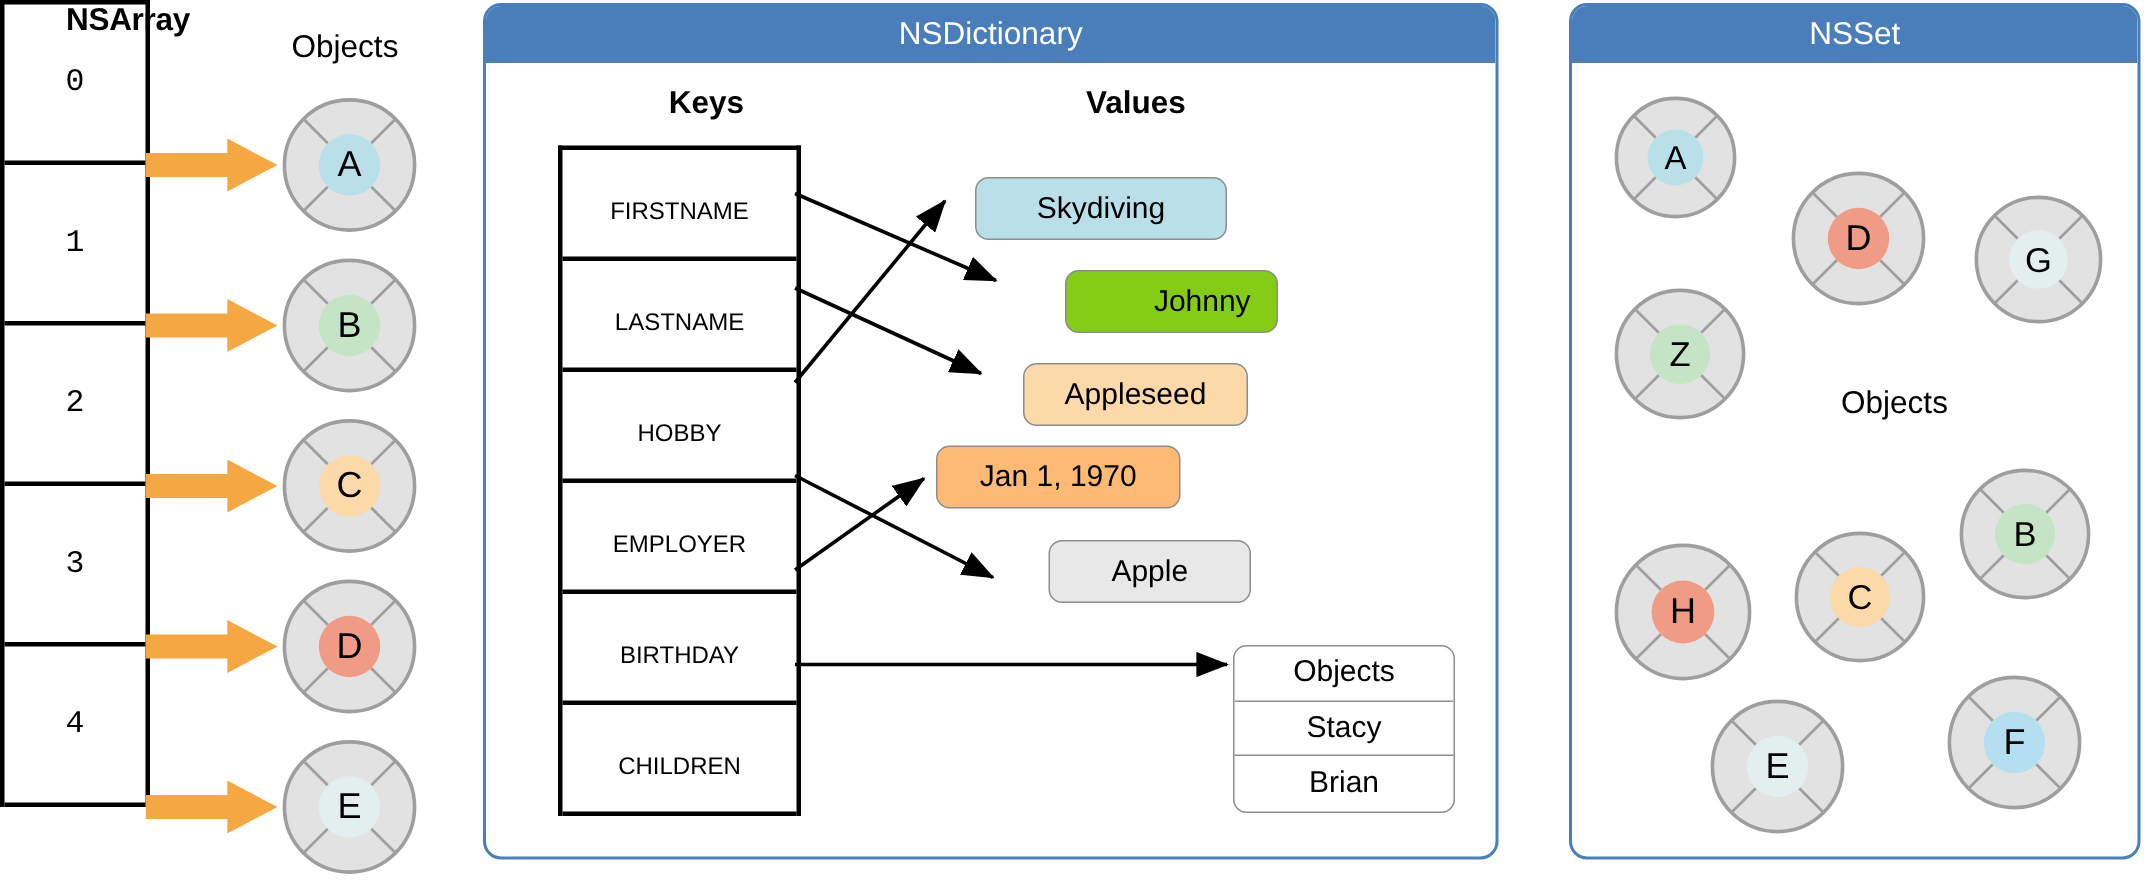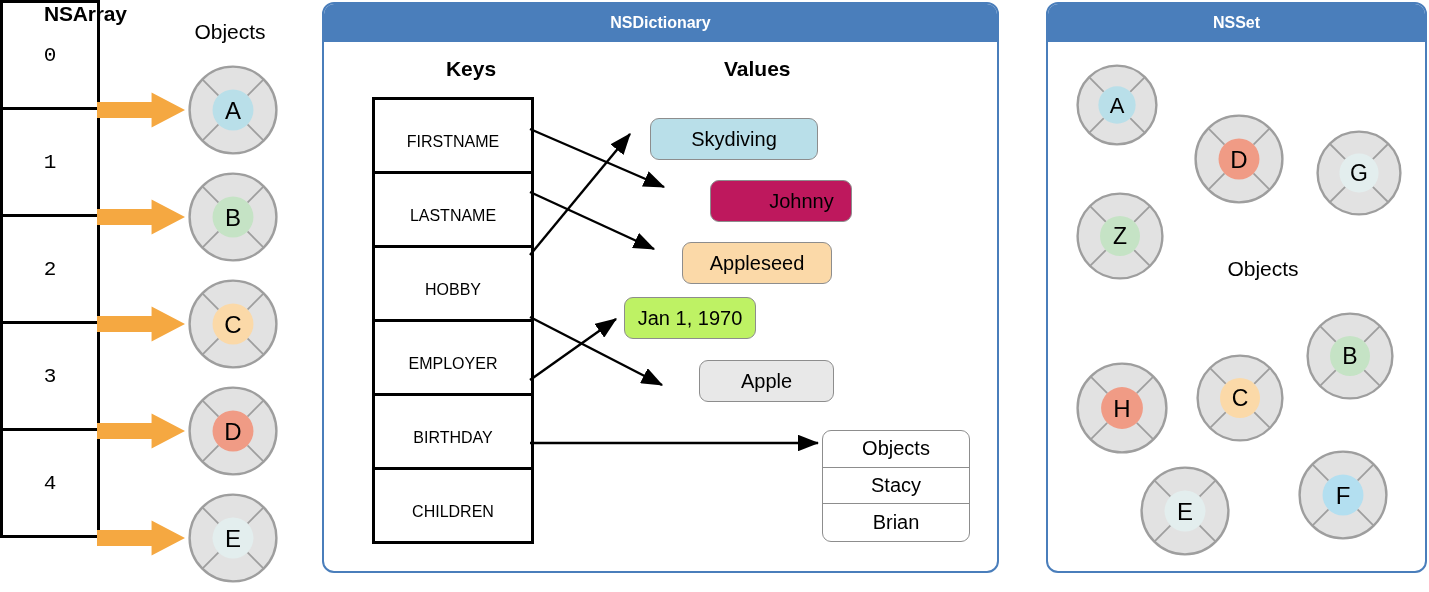--- a/index.html
+++ b/index.html
@@ -15,22 +15,22 @@
     position:absolute;
     border:2px solid #4a7ebb;
     border-radius:12px;
     background:#fff;
     box-sizing:border-box;
     overflow:hidden;
   }
   .panel-header{
     background:#4a7ebb;
     color:#fff;
-    font-weight:bold;
-    font-size:16px;
+    font-weight:normal;
+    font-size:21px;
     text-align:center;
     line-height:38px;
     height:38px;
   }
   .panel-body{position:relative;height:calc(100% - 38px);}
 
   
   #nsarray-title{
     left:4px;top:2px;
     font-size:21px;font-weight:bold;letter-spacing:-0.2px;padding-left:40px;
@@ -192,23 +192,23 @@
     <div id="keys-table">
         <div class="key-row">FIRSTNAME</div>
         <div class="key-row">LASTNAME</div>
         <div class="key-row">HOBBY</div>
         <div class="key-row">EMPLOYER</div>
         <div class="key-row">BIRTHDAY</div>
         <div class="key-row">CHILDREN</div>
       </div>
     <div id="values-layer">
         <div class="chip" style="left: 326px; top: 76px; width: 168px; height: 42px; background: rgb(185, 223, 233);">Skydiving</div>
-        <div class="chip" style="left: 386px; top: 138px; width: 142px; height: 42px; background: #be185d; padding-left: 41px;">Johnny</div>
+        <div class="chip" style="left: 386px; top: 138px; width: 142px; height: 42px; background: #84cc16; padding-left: 41px;">Johnny</div>
         <div class="chip" style="left: 358px; top: 200px; width: 150px; height: 42px; background: rgb(251, 217, 168);">Appleseed</div>
-        <div class="chip" style="left: 300px; top: 255px; width: 132px; height: 42px; background: #bef264;">Jan 1, 1970</div>
+        <div class="chip" style="left: 300px; top: 255px; width: 163px; height: 42px; background: #fdba74;">Jan 1, 1970</div>
         <div class="chip" style="left: 375px; top: 318px; width: 135px; height: 42px; background: rgb(232, 232, 232);">Apple</div>
       </div>
 
     <div id="children-box">
         <div class="child-row">Objects</div>
         <div class="child-row">Stacy</div>
         <div class="child-row">Brian</div>
       </div>
 
     <svg id="dict-arrows" viewBox="0 0 673 529">

